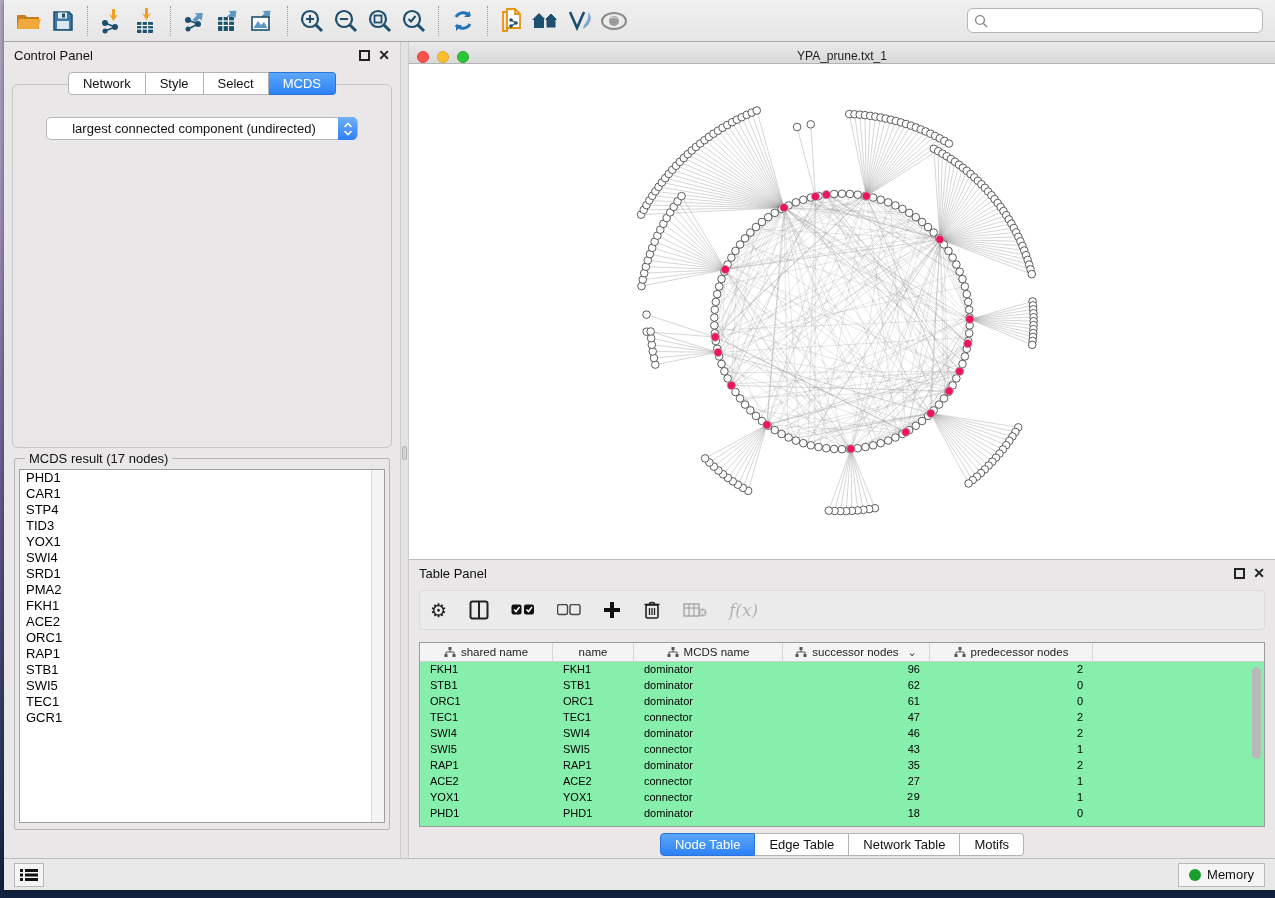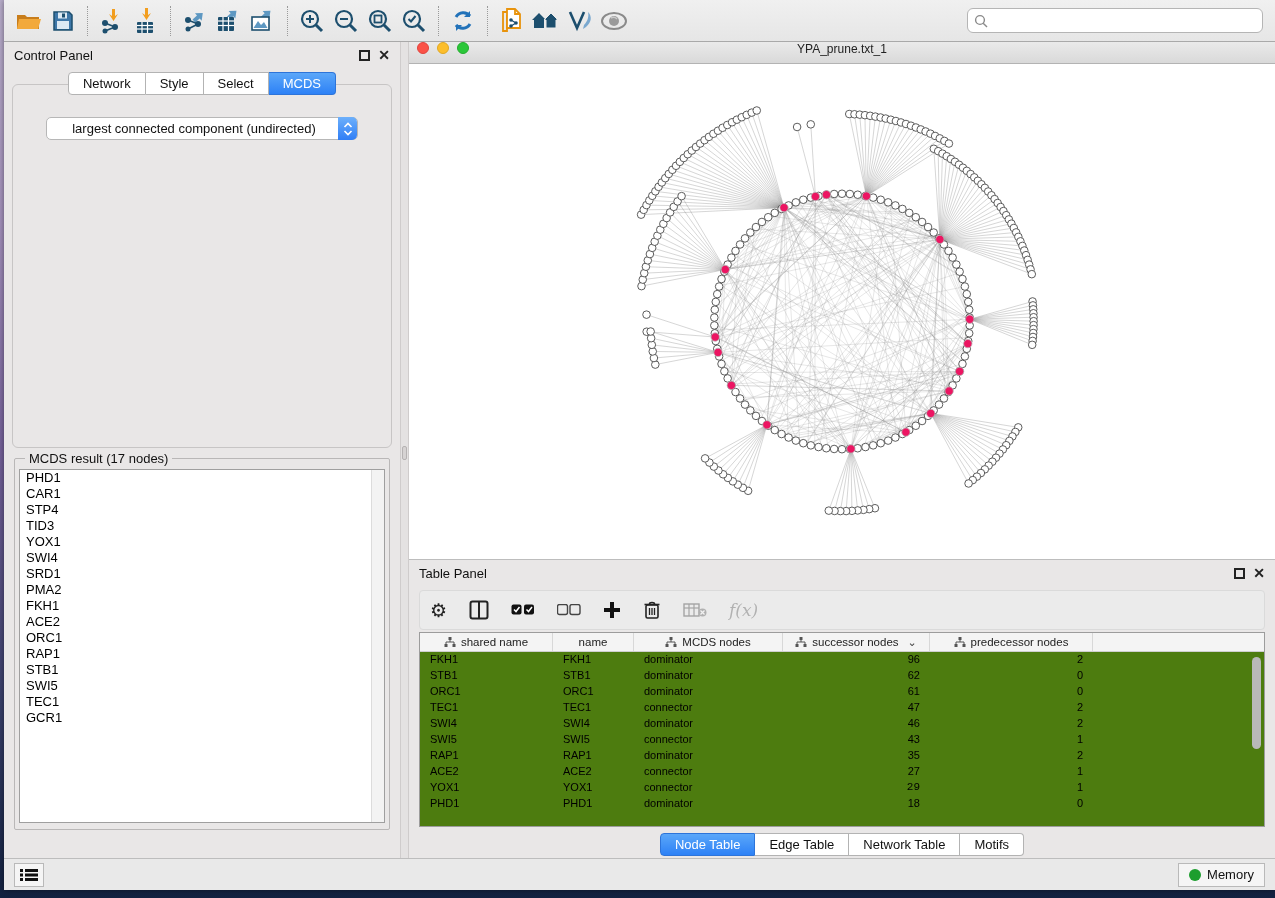--- a/index.html
+++ b/index.html
@@ -60,39 +60,39 @@
   .mcds-scroll { position:absolute; right:0; top:0; bottom:0; width:13px; background:#f3f3f3; border-left:1px solid #dcdcdc; }
 
   
   .v-splitter { width:9px; flex:0 0 auto; background:#e4e2e2; border-left:1px solid #cfcccc; border-right:1px solid #cfcccc; position:relative; }
   .v-grip { position:absolute; top:404px; left:1px; width:5px; height:14px; background:#d6d3d3; border:1px solid #b5b2b2; border-radius:2px; }
 
   
   .right-area { flex:1; display:flex; flex-direction:column; min-width:0; }
   .network-panel { height:518px; flex:0 0 auto; display:flex; flex-direction:column; border-bottom:1px solid #bdbdbd; }
   .net-titlebar { height:22px; background:linear-gradient(#eaeaea,#d9d9d9); border-bottom:1px solid #b3b3b3;
-    display:flex; align-items:flex-start; padding:0 8px; position:relative; flex:0 0 auto; }
+    display:flex; align-items:flex-end; padding:0 8px; position:relative; flex:0 0 auto; }
   .traffic { display:flex; gap:8px; }
   .light { width:12px; height:12px; border-radius:50%; }
   .light.red { background:#fb5247; border:1px solid #e0443e; }
   .light.yellow { background:#fcbe2c; border:1px solid #e0a823; }
   .light.green { background:#2bc739; border:1px solid #24ad2f; }
   .net-title { position:absolute; left:0; right:0; text-align:center; font-size:12px; color:#222; }
   .net-canvas { flex:1; background:#fff; }
 
   
   .table-panel { flex:1; background:#e9e7e7; display:flex; flex-direction:column; min-height:0; }
   .tp-toolbar { margin:4px 10px 0 10px; height:40px; background:#ebebeb; border:1px solid #dadada; border-radius:4px;
     display:flex; align-items:center; padding:0 10px; gap:22px; flex:0 0 auto; }
   .tp-icon { display:flex; align-items:center; justify-content:center; color:#222; }
   .tp-icon.disabled { opacity:.38; }
   .gear-glyph { font-size:19px; line-height:19px; }
   .fx-glyph { font-family:"DejaVu Serif", serif; font-style:italic; font-size:17px; color:#555; }
 
-  .node-table { margin:2px 10px 0 10px; background:#4d7c0f; border:1px solid #9c9c9c; flex:1; position:relative; overflow:hidden; }
+  .node-table { margin:12px 10px 0 10px; background:#86efac; border:1px solid #9c9c9c; flex:1; position:relative; overflow:hidden; }
   .nt-header { display:flex; height:19px; background:#f4f4f4; border-bottom:1px solid #cfcfcf; }
   .nt-th { display:flex; align-items:center; justify-content:center; gap:5px; font-size:11.5px; color:#222;
     border-right:1px solid #d8d8d8; flex:0 0 auto; }
   .nt-th .sort { font-size:11px; color:#444; margin-left:4px; }
   .nt-body .tr { display:flex; height:16px; }
   .nt-body .td { font-size:11px; color:#000; flex:0 0 auto; padding:1px 0 0 10px; white-space:nowrap; overflow:hidden; }
   .nt-body .td.num { text-align:right; padding:1px 10px 0 0; }
   .nt-scroll { position:absolute; right:2px; top:22px; bottom:4px; width:11px; }
   .nt-thumb { position:absolute; top:2px; left:1px; width:9px; height:92px; background:#b9b9b9; border-radius:5px; }
 
@@ -1104,21 +1104,21 @@
               </div>
               <div class="nt-th" style="width: 149px;">
                 <svg width="12" height="11" viewBox="0 0 12 11">
                   <g fill="#555">
                     <rect x="4.5" y="0" width="3" height="3"></rect>
                     <rect x="0.5" y="7" width="3" height="3"></rect>
                     <rect x="8.5" y="7" width="3" height="3"></rect>
                   </g>
                   <path d="M6 3 V5 M2 7 V5 H10 V7" stroke="#555" stroke-width="1" fill="none"></path>
                 </svg>
-                <span>MCDS nodes</span>
+                <span>MCDS name</span>
               </div>
               <div class="nt-th" style="width: 147px;">
                 <svg width="12" height="11" viewBox="0 0 12 11">
                   <g fill="#555">
                     <rect x="4.5" y="0" width="3" height="3"></rect>
                     <rect x="0.5" y="7" width="3" height="3"></rect>
                     <rect x="8.5" y="7" width="3" height="3"></rect>
                   </g>
                   <path d="M6 3 V5 M2 7 V5 H10 V7" stroke="#555" stroke-width="1" fill="none"></path>
                 </svg>

